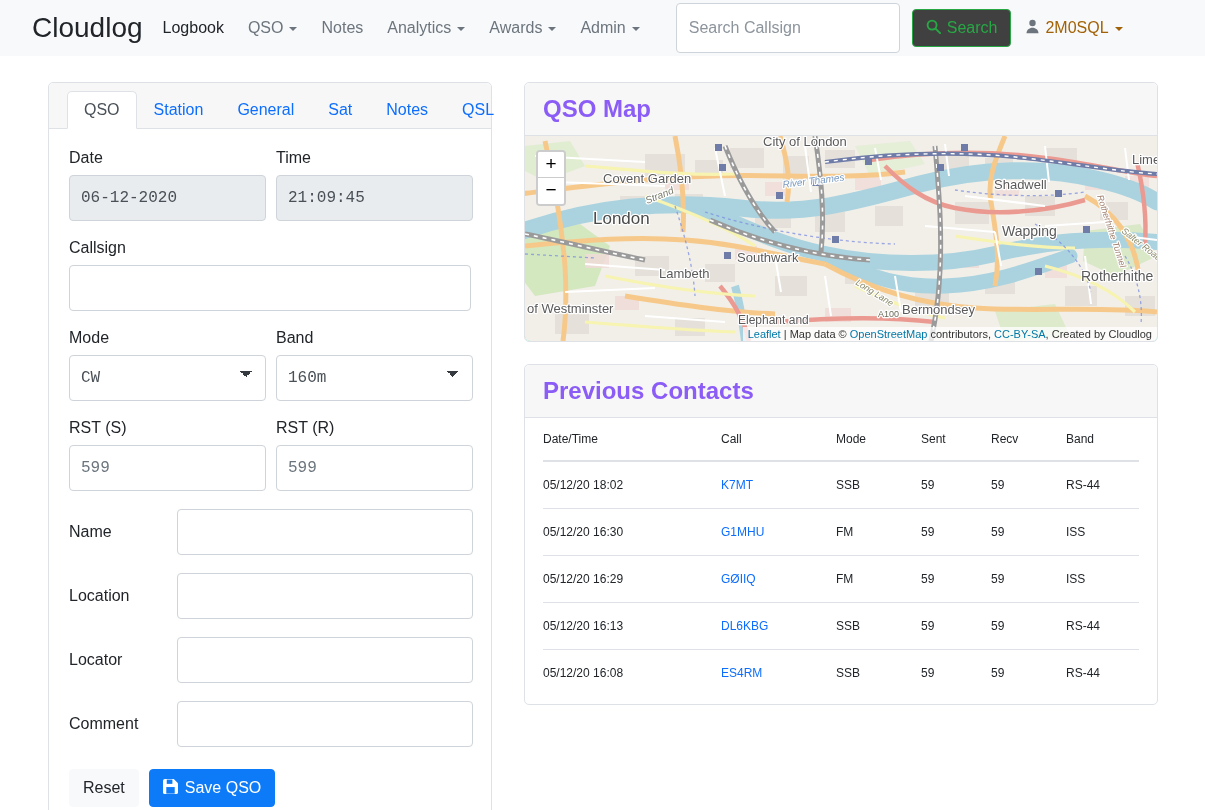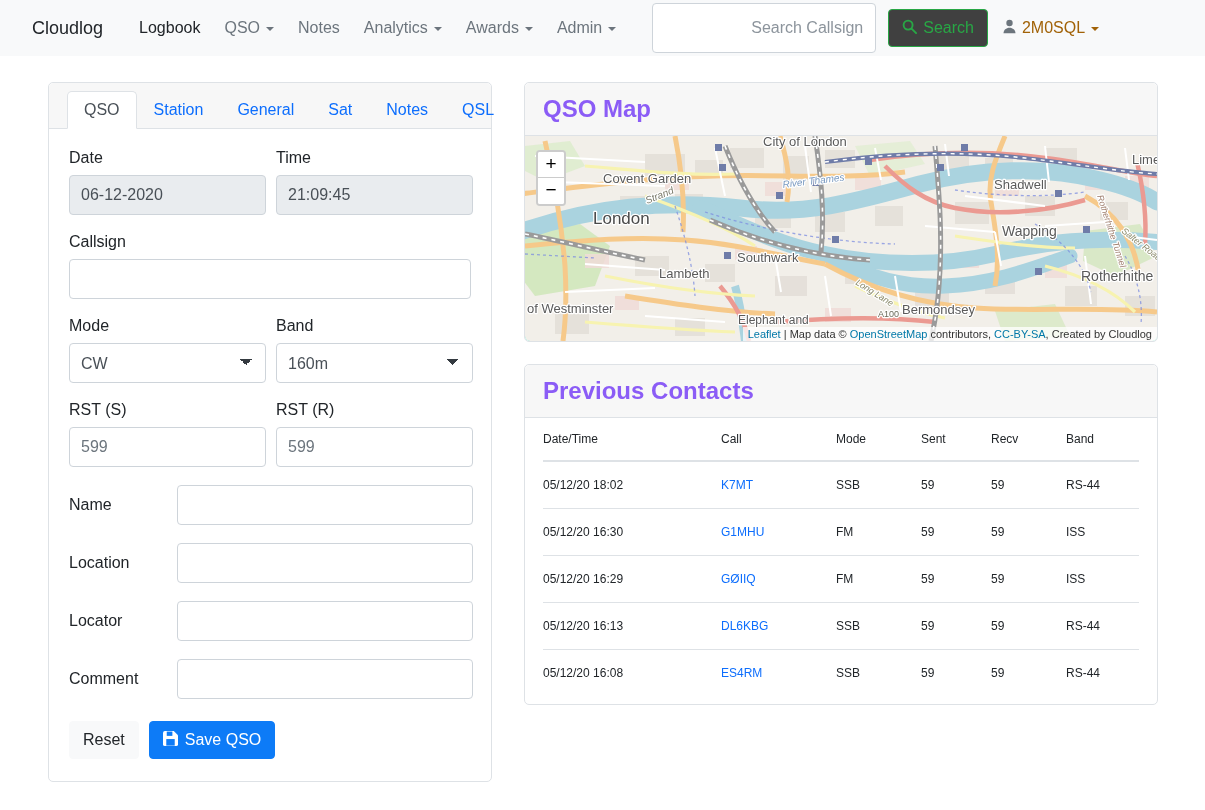--- a/index.html
+++ b/index.html
@@ -16,23 +16,23 @@
   
   .navbar {
     height: 56px;
     background: #f8f9fa;
     display: flex;
     align-items: center;
     padding: 0 16px 0 32px;
     gap: 0;
   }
   .brand {
-    font-size: 18px;
+    font-size: 28px;
     color: #212529;
-    margin-right: 24px;
+    margin-right: 8px;
     white-space: nowrap;
     text-decoration: none;
   }
   .nav-links { display: flex; align-items: center; gap: 0; }
   .nav-link {
     font-size: 16px;
     padding: 8px 12px;
     text-decoration: none;
     color: #6c757d;
     white-space: nowrap;
@@ -56,21 +56,20 @@
     height: 48px;
     margin-left: 24px;
     padding: 24px 12px;
     font-size: 16px;
     font-family: "Liberation Sans", sans-serif;
     border: 1px solid #ced4da;
     border-radius: 4px;
     background: #fff;
     color: #495057;
     outline: none;
-    text-align: right;
   }
   .search-input::placeholder { color: #8c949c; }
   .btn-search {
     margin-left: 12px;
     height: 38px;
     padding: 0 13px;
     font-size: 16px;
     font-family: "Liberation Sans", sans-serif;
     color: #28a745;
     background: #404040;
@@ -155,24 +154,24 @@
     font-size: 16px;
     color: #212529;
     margin-bottom: 8px;
   }
   .row2 { display: flex; gap: 10px; }
   .fg { margin-bottom: 18px; }
   .fg.half { width: 197px; flex: 0 0 197px; }
 
   .ctl {
     width: 100%;
-    height: 40px;
+    height: 46px;
     padding: 6px 11px;
     font-size: 16px;
-    font-family: Liberation Sans, sans-serif;
+    font-family: Liberation Mono, monospace;
     color: #495057;
     background: #fff;
     border: 1px solid #ced4da;
     border-radius: 4px;
     outline: none;
   }
   .ctl[disabled] {
     background: #e9ecef;
     color: #495057;
   }

